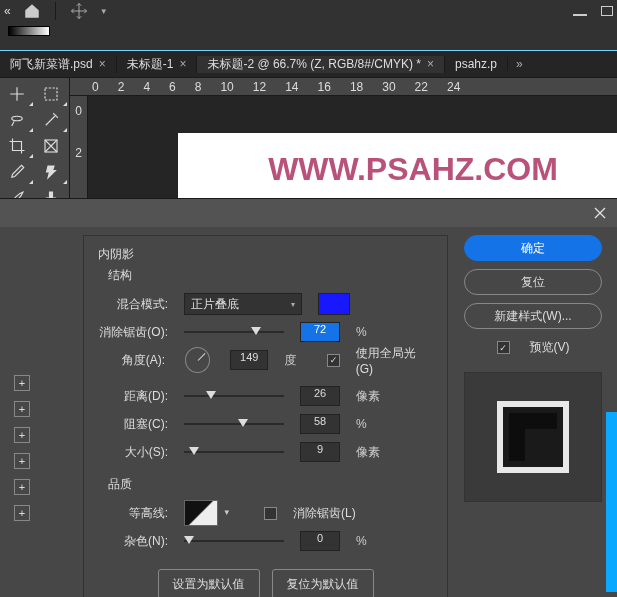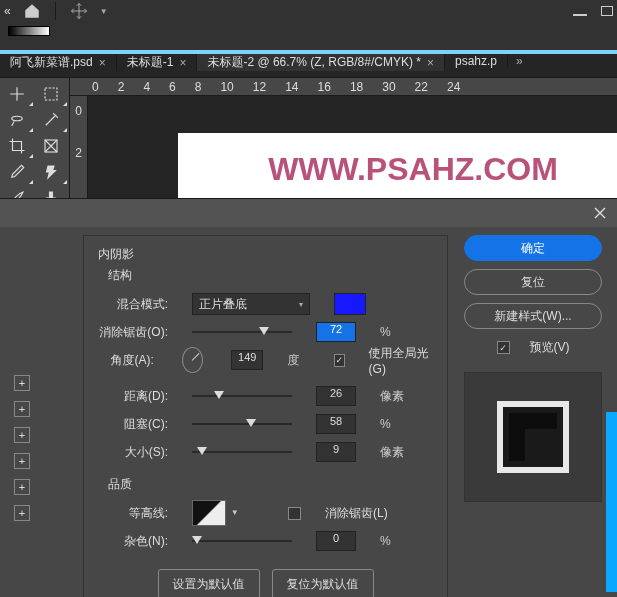--- a/index.html
+++ b/index.html
@@ -4,21 +4,21 @@
 <style>
 *{margin:0;padding:0;box-sizing:border-box;font-family:"Microsoft YaHei",Arial,sans-serif;font-size:12px;color:#ddd}
 body{background:#323232;width:617px;height:597px;overflow:hidden;position:relative}
 .topbar{height:22px;background:#323232;display:flex;align-items:center;padding:0 4px;gap:12px}
 .topbar .ic{width:18px;height:18px;display:flex;align-items:center;justify-content:center;fill:#ccc}
 .topbar .sep{width:1px;height:18px;background:#1a1a1a;margin:0 2px}
 .topbar .right{margin-left:auto;display:flex;gap:14px;align-items:center}
 .chev{font-size:8px;color:#aaa}
 .swatch{height:28px;padding:4px 8px;position:relative}
 .swatch .grad{width:42px;height:10px;background:linear-gradient(to right,#000,#333,#666,#999,#ccc,#fff);border:1px solid #000}
-.tabs{height:28px;background:#252525;display:flex;align-items:flex-start;border-top:4px solid #7dd3fc;border-bottom:1px solid #1a1a1a}
+.tabs{height:28px;background:#252525;display:flex;align-items:center;border-top:1px solid #7dd3fc;border-bottom:1px solid #1a1a1a}
 .tab{display:flex;align-items:center;padding:0 10px;border-right:1px solid #1a1a1a;white-space:nowrap;cursor:pointer}
 .tab.active{background:#323232}
 .tab .x{margin-left:6px;color:#aaa}
 .tab-more{padding:0 8px;display:flex;align-items:center;color:#aaa}
 .workspace{display:flex;height:160px;position:relative}
 .toolcol{width:70px;background:#474747;border-right:1px solid #1a1a1a;padding-top:3px}
 .toolrow{display:flex;height:26px}
 .toolcell{width:34px;height:26px;display:flex;align-items:center;justify-content:center;position:relative}
 .toolcell svg{width:18px;height:18px;stroke:#ddd;fill:none;stroke-width:1.5}
 .corner{position:absolute;right:1px;bottom:1px;width:0;height:0;border-left:4px solid transparent;border-bottom:4px solid #ddd}
@@ -38,21 +38,21 @@
 .rightcol{width:138px;display:flex;flex-direction:column;gap:8px}
 .btn{height:26px;border:1px solid #888;border-radius:13px;display:flex;align-items:center;justify-content:center;cursor:pointer;font-size:12px}
 .btn.primary{background:#1473e6;border-color:#1473e6;color:#fff}
 .chkrow{display:flex;align-items:center;gap:20px;margin-top:2px;justify-content:center}
 .chk{width:13px;height:13px;border:1px solid #888;background:#333;display:flex;align-items:center;justify-content:center;font-size:9px}
 .chk.on::after{content:"✓";color:#ddd}
 .preview{margin-top:8px;border:1px solid #333;background:#3a3a3a;height:130px;display:flex;align-items:center;justify-content:center}
 .preview .sq{width:72px;height:72px;border:6px solid #e8e8e8;background:#1a1a1a;position:relative}
 .preview .sq::after{content:"";position:absolute;inset:6px;border-top:16px solid rgba(0,0,0,0.5);border-left:16px solid rgba(0,0,0,0.5)}
 .sect{font-size:12px;color:#ddd;margin:4px 0 6px 10px}
-.row{display:flex;align-items:center;height:28px;gap:24px}
+.row{display:flex;align-items:center;height:28px;gap:16px}
 .lbl{width:70px;text-align:right;color:#ddd}
 .sel{flex:0 0 118px;height:22px;background:#333;border:1px solid #222;padding:0 6px;display:flex;align-items:center;justify-content:space-between}
 .colorpick{width:32px;height:22px;background:#1818ff;border:1px solid #222}
 .slider{flex:0 0 100px;height:14px;position:relative}
 .track{position:absolute;top:6px;left:0;right:0;height:2px;background:#2a2a2a}
 .thumb{position:absolute;top:2px;width:0;height:0;border-left:5px solid transparent;border-right:5px solid transparent;border-top:8px solid #ddd}
 .numin{width:40px;height:20px;background:#333;border:1px solid #222;text-align:center;font-size:11px}
 .numin.hl{background:#1473e6;color:#fff}
 .unit{width:28px;color:#ccc}
 .anglectl{width:26px;height:26px;border:1px solid #888;border-radius:50%;position:relative;margin:0 4px}

